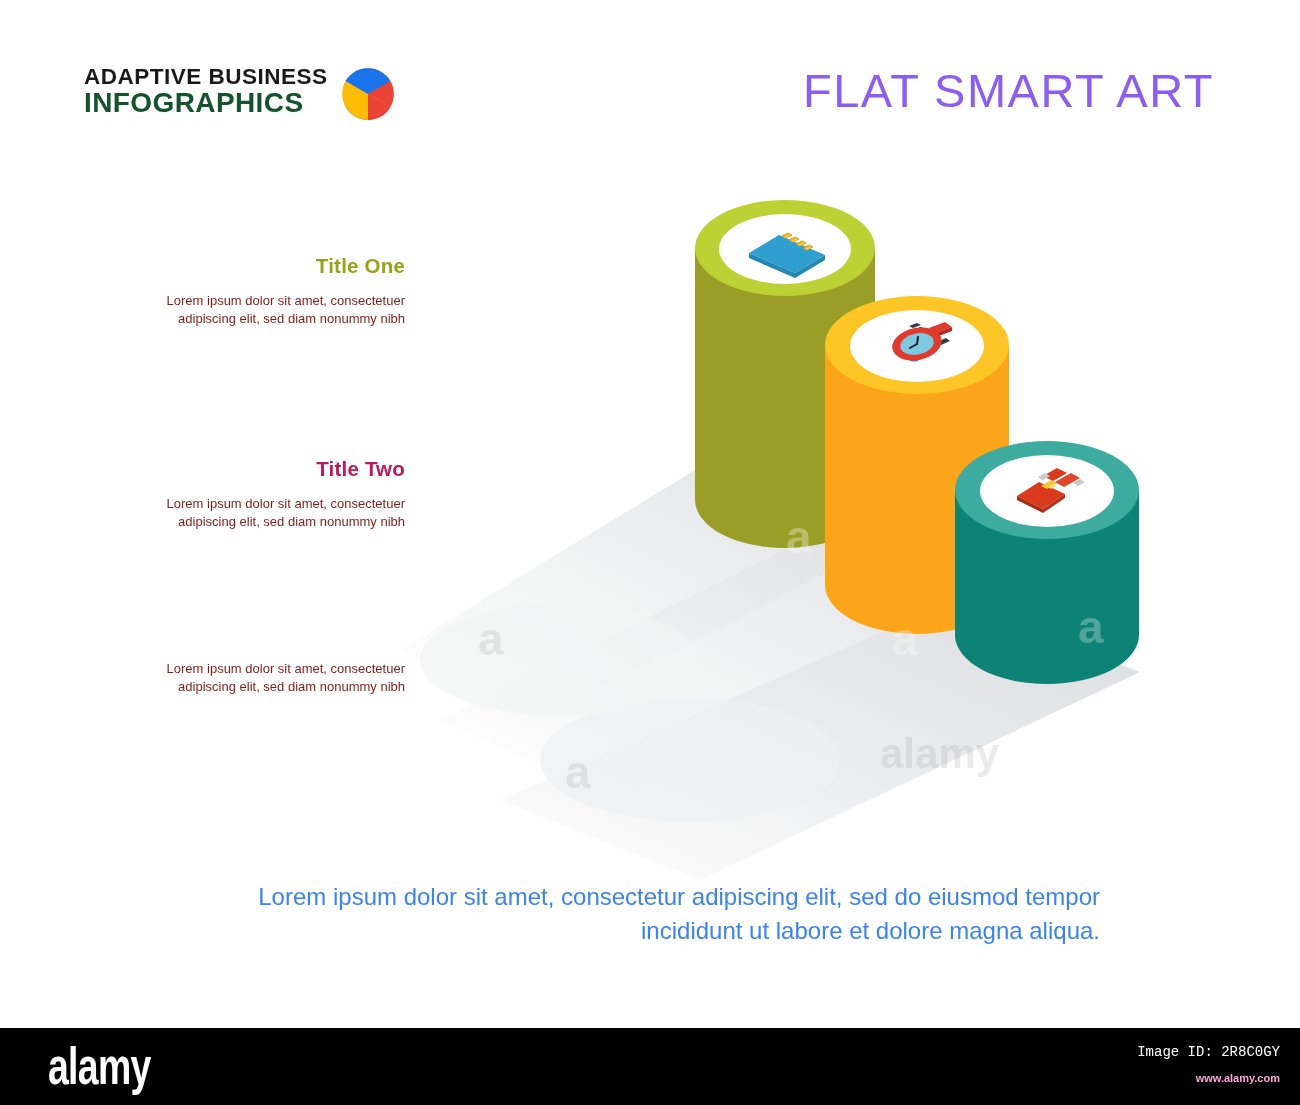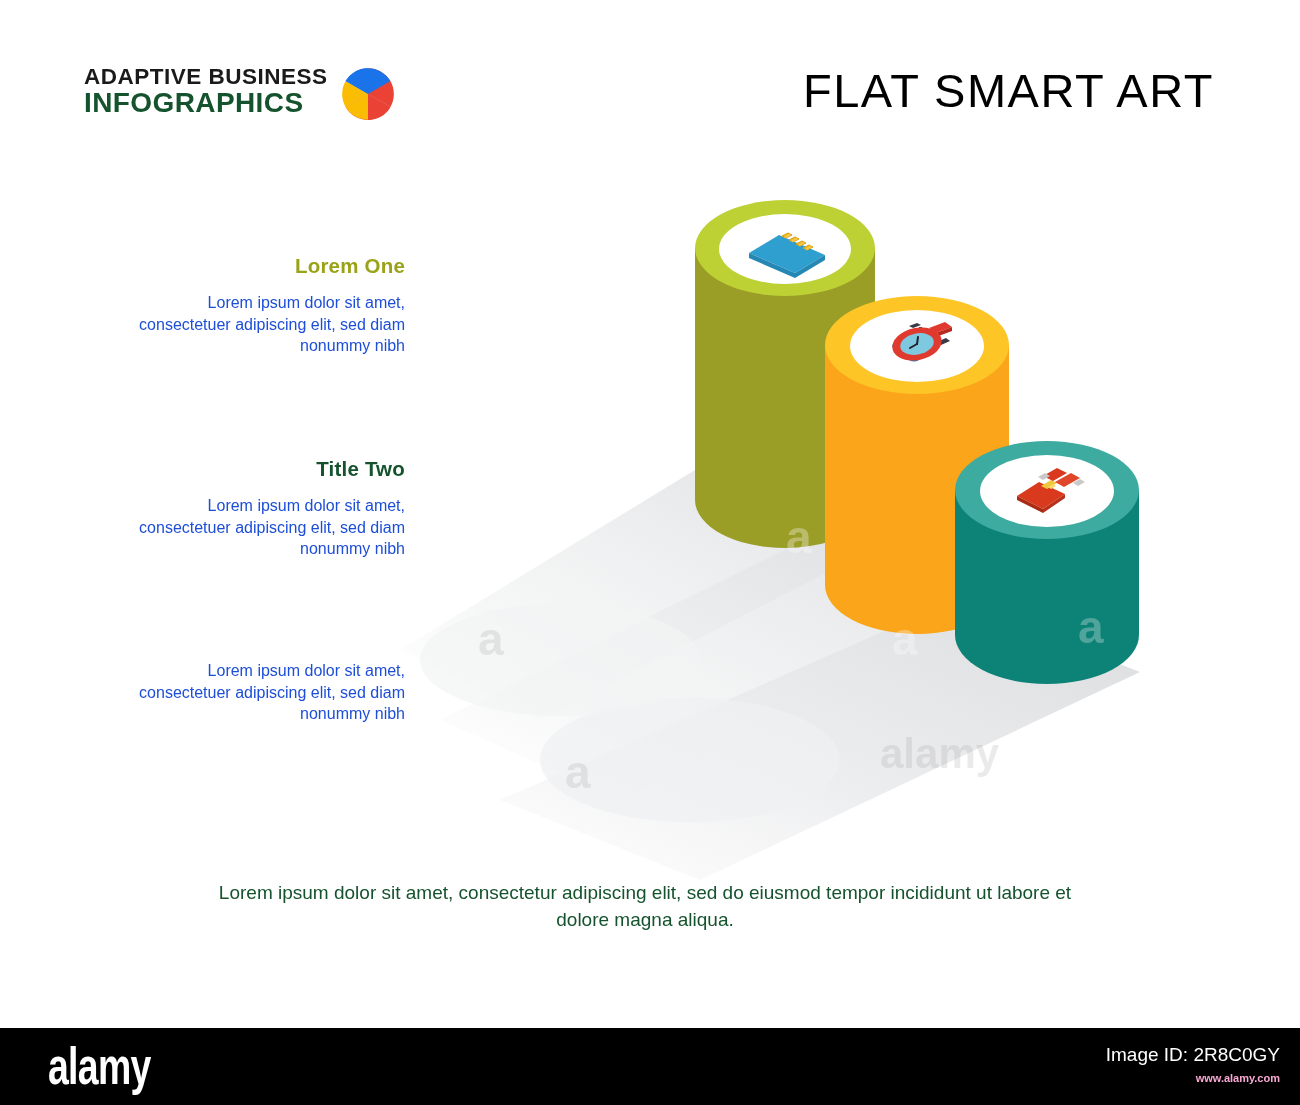--- a/index.html
+++ b/index.html
@@ -13,49 +13,49 @@
 
   
   .logo-block { position: absolute; left: 84px; top: 62px; display: flex; align-items: center; gap: 12px; }
   .logo-text { line-height: 1.02; }
   .logo-line1 { font-size: 22.5px; font-weight: bold; letter-spacing: .5px; color: #1a1a1a; }
   .logo-line2 { font-size: 28px; font-weight: bold; letter-spacing: .4px; color: #14532d; }
   .logo-mark { width: 56px; height: 56px; margin-top: 4px; }
 
   .flat-title {
     position: absolute; right: 86px; top: 63px;
-    font-size: 47px; font-weight: normal; letter-spacing: 1.5px; color: #000000;
+    font-size: 47px; font-weight: normal; letter-spacing: 1.5px; color: #8b5cf6;
     white-space: nowrap;
   }
 
   
   .txtcol { position: absolute; left: 120px; width: 285px; text-align: right; }
   .sec-title { font-size: 20.5px; font-weight: bold; margin-bottom: 14px; letter-spacing: .2px; }
-  .sec-body { font-size: 16px; line-height: 1.35; color: #1d4ed8; }
+  .sec-body { font-size: 13px; line-height: 1.35; color: #7f1d1d; }
   #sec1 { top: 254px; } #sec2 { top: 457px; } #sec3 { top: 660px; }
 
   
   .stage { position: absolute; left: 0; top: 0; width: 1300px; height: 900px; }
   .stage svg { position: absolute; left: 0; top: 0; }
 
   
   .caption {
     position: absolute; left: 190px; top: 880px; width: 910px;
-    text-align: center; font-size: 19px; line-height: 1.42; color: #14532d;
+    text-align: right; font-size: 24px; line-height: 1.42; color: #3b82f6;
   }
 
   
   .alamy-bar { position: absolute; left: 0; top: 1028px; width: 1300px; height: 77px; background: #000; }
   .alamy-logo {
     position: absolute; left: 48px; top: 8px;
     font-family: "Liberation Sans Narrow", "Liberation Sans", sans-serif;
     font-size: 52px; font-weight: bold; color: #fff; letter-spacing: -1px;
     transform: scaleX(.72); transform-origin: left top;
   }
-  .alamy-id { position: absolute; right: 20px; top: 16px; font-size: 19px; color: #fff; }
+  .alamy-id { position: absolute; right: 20px; top: 16px; font-size: 14px; color: #fff; font-family: Liberation Mono, monospace; }
   .alamy-url { position: absolute; right: 20px; top: 44px; font-size: 11px; font-weight: bold; color: #f9a8d4; }
 
   
   .wm { position: absolute; font-size: 46px; font-weight: bold; color: rgba(255,255,255,.45); pointer-events: none; }
   .wm-dark { color: rgba(160,160,160,.22); }
 </style>
 </head>
 <body>
 
 <div id="root">
@@ -73,25 +73,25 @@
       <path d="M50 50 L10 73 A46 46 0 0 0 50 96 Z" fill="#fbbc04"></path>
       <path d="M50 50 L50 96 A46 46 0 0 0 90 73 Z" fill="#ea4335"></path>
       <path d="M50 50 L10 27 A46 46 0 0 1 50 4 Z" fill="#1a73e8"></path>
       <path d="M50 4 A46 46 0 0 1 90 27 L50 50 Z" fill="#1a73e8"></path>
     </svg>
   </div>
 
   <div class="flat-title">FLAT SMART ART</div>
 
   <div class="txtcol" id="sec1">
-    <div class="sec-title" style="color:#9aa318">Lorem One</div>
+    <div class="sec-title" style="color:#9aa318">Title One</div>
     <div class="sec-body">Lorem ipsum dolor sit amet, consectetuer adipiscing elit, sed diam nonummy nibh</div>
   </div>
   <div class="txtcol" id="sec2">
-    <div class="sec-title" style="color:#14532d">Title Two</div>
+    <div class="sec-title" style="color:#be185d">Title Two</div>
     <div class="sec-body">Lorem ipsum dolor sit amet, consectetuer adipiscing elit, sed diam nonummy nibh</div>
   </div>
   <div class="txtcol" id="sec3">
     <div class="sec-body">Lorem ipsum dolor sit amet, consectetuer adipiscing elit, sed diam nonummy nibh</div>
   </div>
 
   <div class="stage">
     <svg width="1300" height="900" viewBox="0 0 1300 900">
       <defs>
         <linearGradient id="shadowGrad" x1="1" y1="0" x2="0" y2="1">

